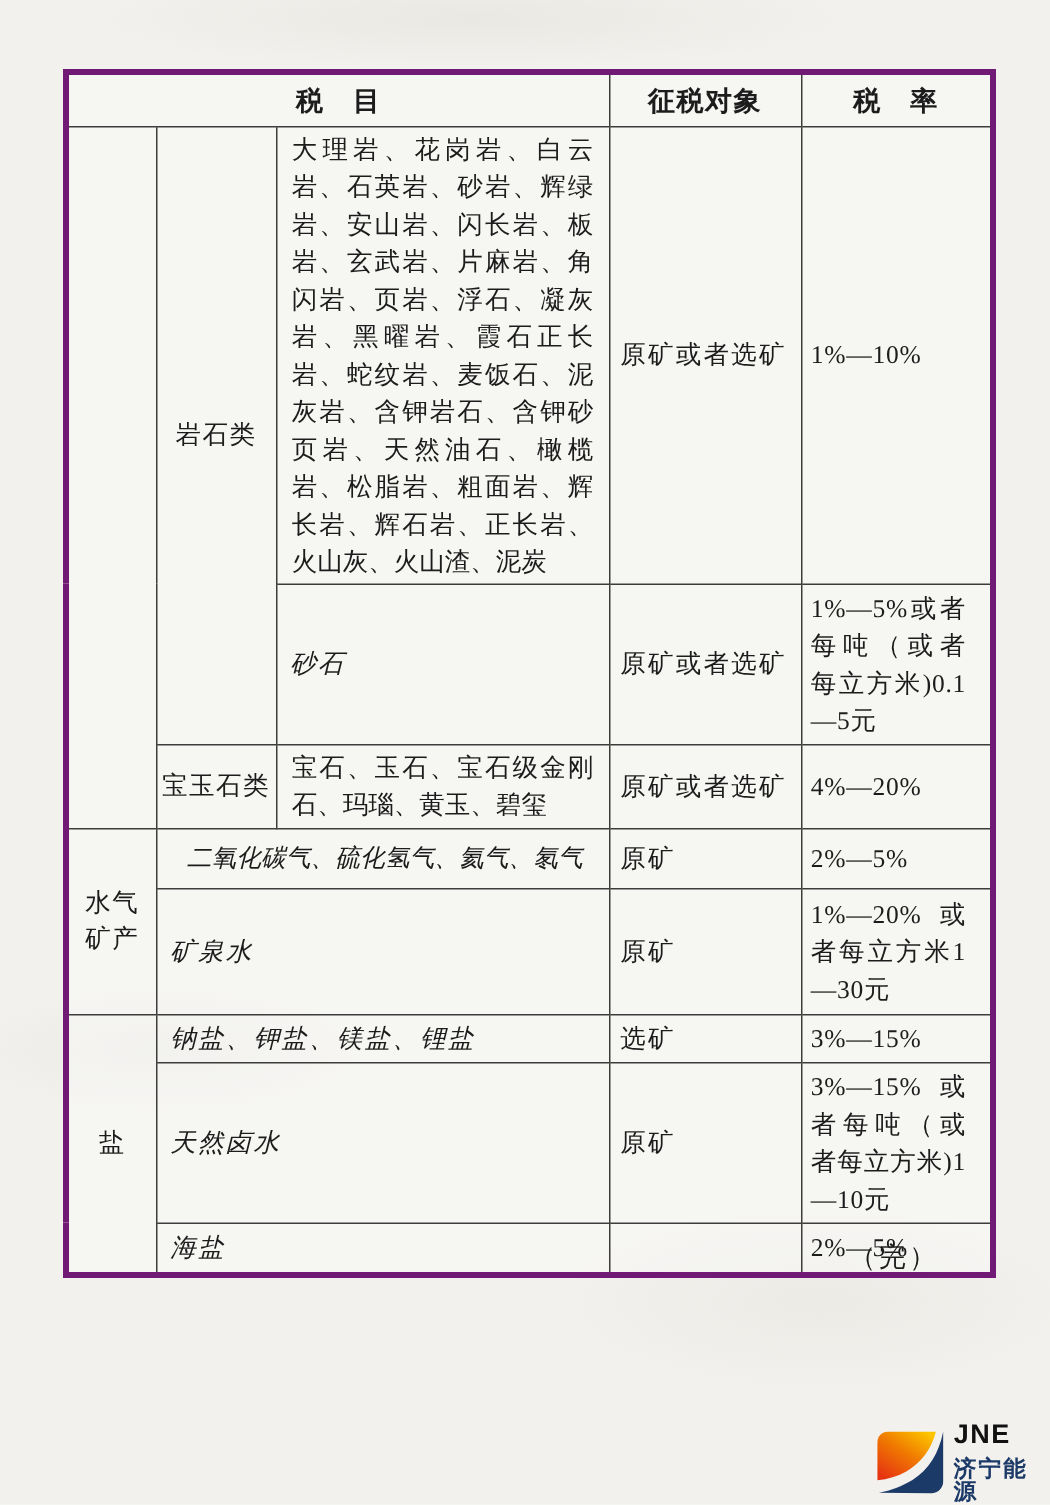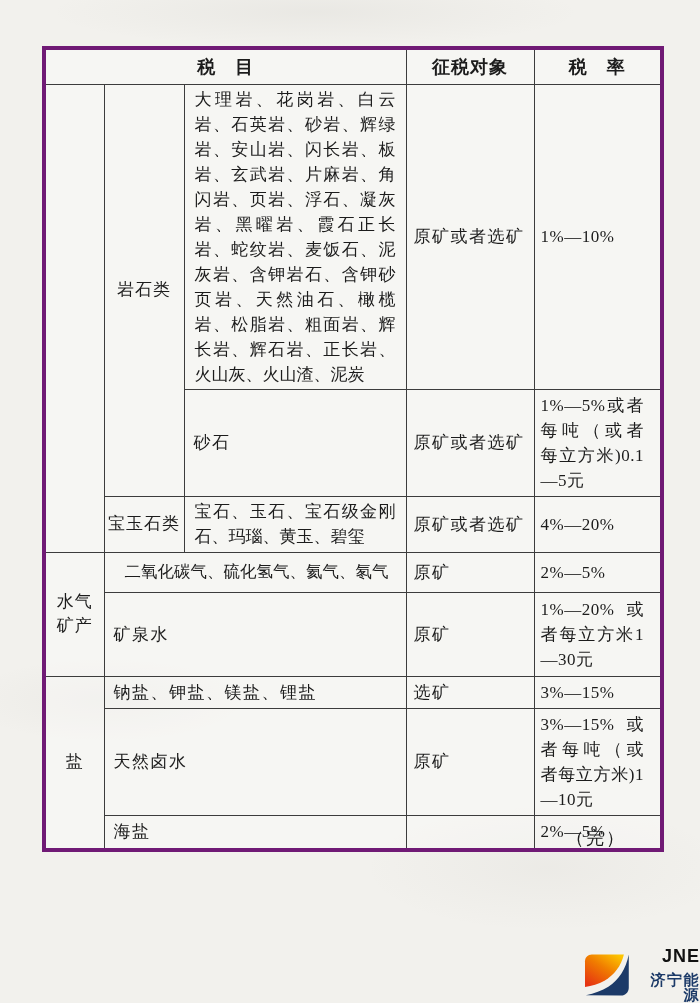--- a/index.html
+++ b/index.html
@@ -26,34 +26,34 @@
     font-weight:normal;
     overflow:hidden;
   }
   .tax-table{border:4px solid #701a75;}
   th.hdr{font-weight:bold;font-size:18px;text-align:center;letter-spacing:1px;}
   td.cat{text-align:center;letter-spacing:1px;line-height:24px;padding:16px 4px;}
   td.items{
     text-align:justify;text-align-last:left;
     line-height:25px;padding:2px 10px;letter-spacing:0;
   }
-  td.item-single{padding-left:9px;letter-spacing:1.5px;}
+  td.item-single{padding-left:9px;letter-spacing:1.5px;font-style:italic;}
   td.obj{padding-left:7px;letter-spacing:1.5px;}
   td.rate{
     padding:3px 16px 3px 6px;line-height:25px;letter-spacing:0.5px;
     text-align:justify;text-align-last:left;
   }
   td.nowrap{white-space:nowrap;letter-spacing:0;padding-left:20px;font-size:16.5px;}
   .end-mark{
     position:absolute;top:826px;left:532px;width:128px;
     font-size:18px;letter-spacing:2px;text-align:center;
   }
   .logo{
     position:absolute;left:584px;top:947px;
-    display:flex;align-items:center;gap:6px;text-align:right;
+    display:flex;align-items:center;gap:6px;
   }
   .logo-text{display:flex;flex-direction:column;line-height:1;}
   .logo-abbr{
     font-family:"Liberation Sans","DejaVu Sans",sans-serif;
     font-weight:bold;font-size:18px;color:#111111;letter-spacing:1px;
   }
   .logo-name{
     font-family:"Liberation Sans","DejaVu Sans",sans-serif;
     font-weight:bold;font-size:15px;color:#1c3a68;letter-spacing:1.5px;margin-top:7px;
   }

